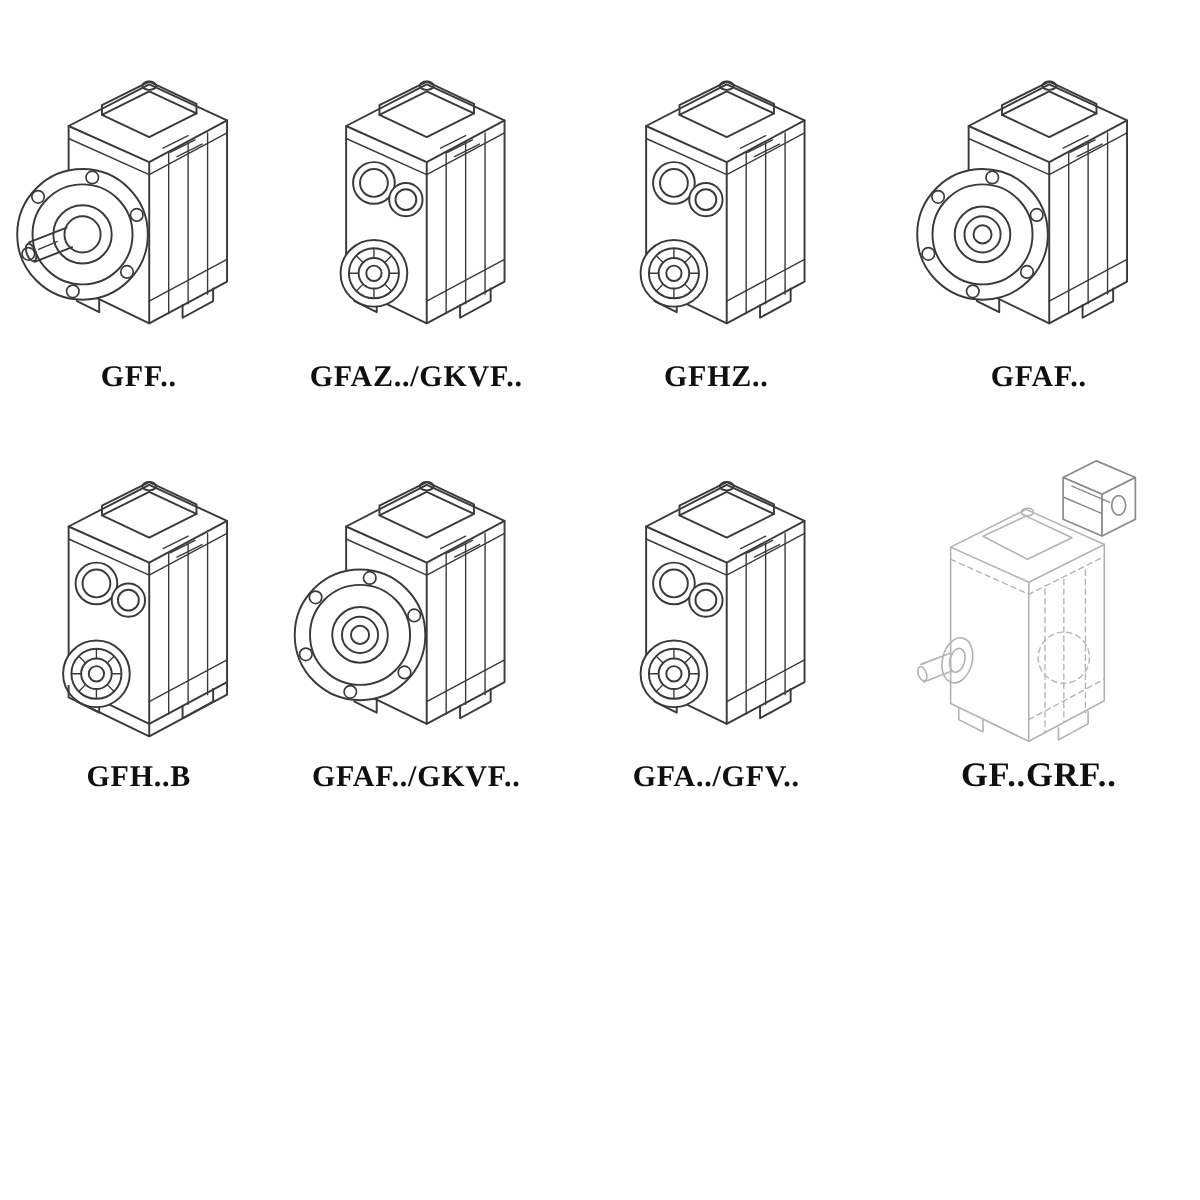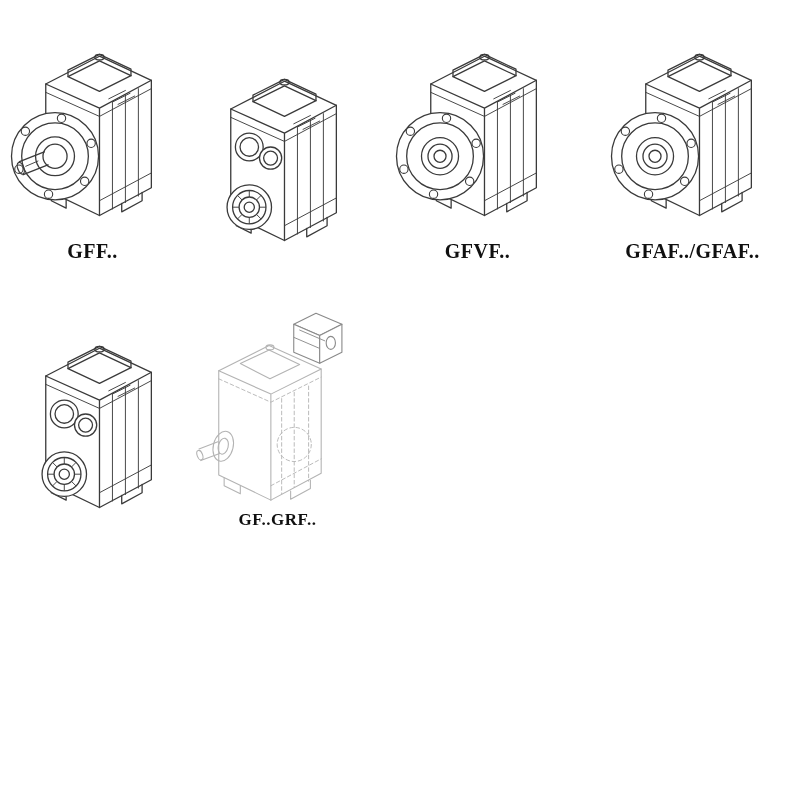--- a/index.html
+++ b/index.html
@@ -15,21 +15,21 @@
   }
   .cell{
     margin:0;display:flex;flex-direction:column;align-items:center;
     justify-content:flex-end;padding-bottom:3px;min-width:0;
   }
   .drawing{width:176px;height:220px;flex:0 0 auto;display:block}
   .label{
     font-weight:700;font-size:20px;letter-spacing:.5px;color:#101010;
     margin-top:2px;white-space:nowrap;
   }
-  .label-lg .label{font-size:17px}
+  .label-lg .label{font-size:23px}
   .boxed{outline:1px solid #d9d9d9;outline-offset:-1px}
 </style>
 </head>
 <body>
 
 <svg width="0" height="0" style="position:absolute" aria-hidden="true">
 <defs>
 
   <g id="g-body-solid" fill="none" stroke="#3a3a3a" stroke-width="1.4" stroke-linejoin="round" stroke-linecap="round">
     <path d="M44 70 L102 40 L158 66 L158 182 L102 212 L44 184 Z" fill="#ffffff"></path>
@@ -183,45 +183,59 @@
     <svg class="drawing" viewBox="0 0 190 235" role="img">
       <use href="#sym-gearbox-flange-shaft"></use>
     </svg>
     <figcaption class="label">GFF..</figcaption>
   </figure>
 
   <figure class="cell">
     <svg class="drawing" viewBox="0 0 190 235" role="img">
       <use href="#sym-gearbox-bores"></use>
     </svg>
-  </figure>
-
+    <figcaption class="label">GFAZ../GKVF..</figcaption>
+  </figure>
+
+  <figure class="cell">
+    <svg class="drawing" viewBox="0 0 190 235" role="img">
+      <use href="#sym-gearbox-bores"></use>
+    </svg>
+    <figcaption class="label">GFHZ..</figcaption>
+  </figure>
 
   <figure class="cell">
     <svg class="drawing" viewBox="0 0 190 235" role="img">
       <use href="#sym-gearbox-flange-hollow"></use>
     </svg>
-    <figcaption class="label">GFVF..</figcaption>
-  </figure>
-
-
+    <figcaption class="label">GFAF..</figcaption>
+  </figure>
+
+
+  <figure class="cell">
+    <svg class="drawing" viewBox="0 0 190 235" role="img">
+      <use href="#sym-gearbox-bores-foot"></use>
+    </svg>
+    <figcaption class="label">GFH..B</figcaption>
+  </figure>
 
 
 
   <figure class="cell">
     <svg class="drawing" viewBox="0 0 190 235" role="img">
       <use href="#sym-gearbox-flange-hollow"></use>
     </svg>
-    <figcaption class="label">GFAF../GFAF..</figcaption>
+    <figcaption class="label">GFAF../GKVF..</figcaption>
   </figure>
 
   <figure class="cell">
     <svg class="drawing" viewBox="0 0 190 235" role="img">
       <use href="#sym-gearbox-bores"></use>
     </svg>
+    <figcaption class="label">GFA../GFV..</figcaption>
   </figure>
 
   <figure class="cell label-lg">
     <svg class="drawing" viewBox="0 0 190 235" role="img">
       <use href="#sym-gearbox-grf"></use>
     </svg>
     <figcaption class="label">GF..GRF..</figcaption>
   </figure>
 
 

